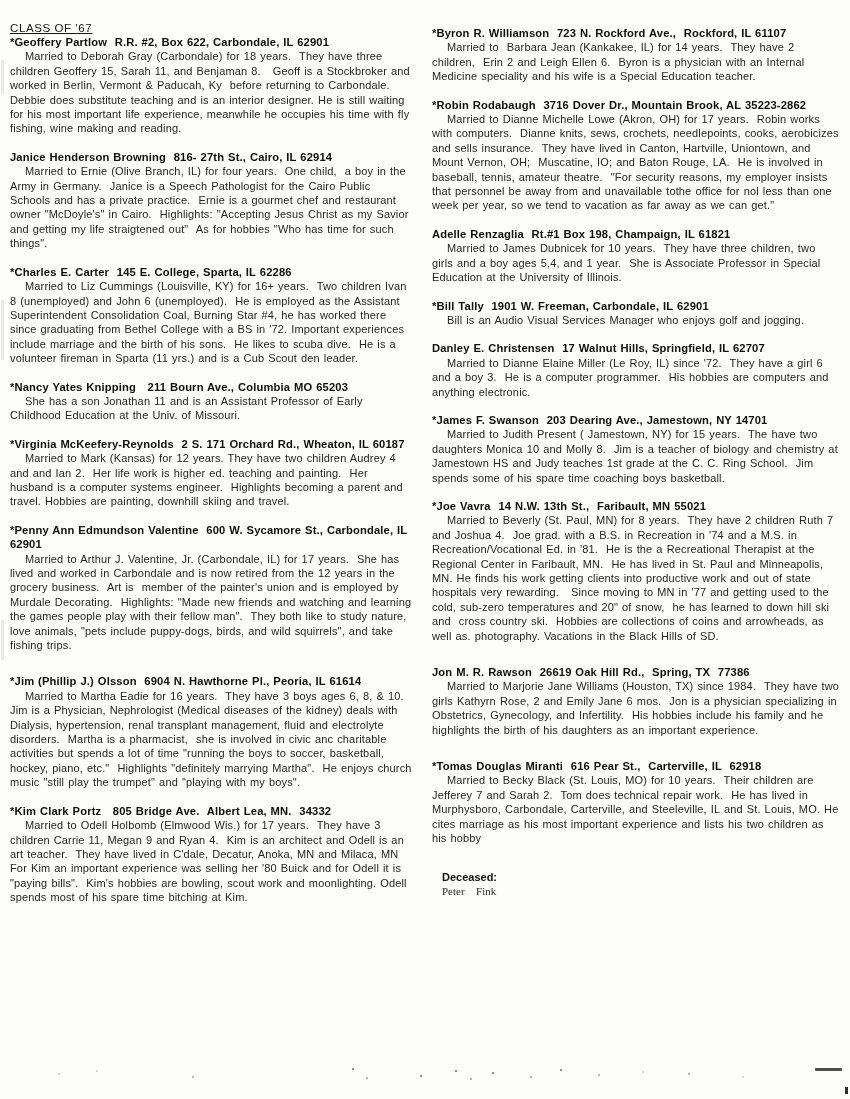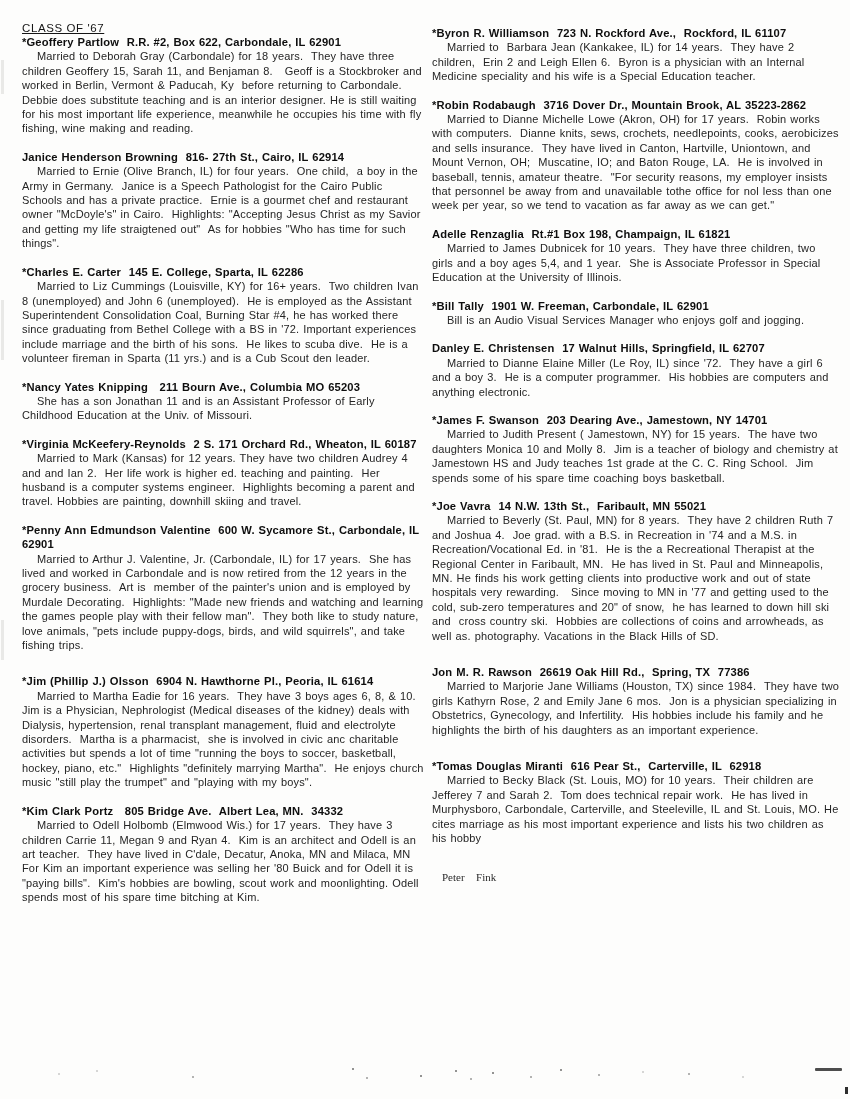--- a/index.html
+++ b/index.html
@@ -5,21 +5,21 @@
   html, body { margin:0; padding:0; }
   body {
     width:850px; height:1099px;
     position:relative;
     background:#fdfdfc;
     font-family:"Liberation Sans", sans-serif;
     color:#222;
     overflow:hidden;
   }
   .col { position:absolute; }
-  .col-left  { left:22px;  top:22px; width:404px; }
+  .col-left  { left:10px;  top:22px; width:404px; }
   .col-right { left:432px; top:26px; width:407px; }
   .heading {
     font-size:11.5px;
     letter-spacing:0.6px;
     text-decoration:underline;
     color:#151515;
     margin:0 0 1px 0;
     white-space:pre-wrap;
   }
   .entry { margin-bottom:14px; }
@@ -141,20 +141,21 @@
     <p class="name">Jon M. R. Rawson  26619 Oak Hill Rd.,  Spring, TX  77386</p>
     <p class="body">Married to Marjorie Jane Williams (Houston, TX) since 1984.  They have two girls Kathyrn Rose, 2 and Emily Jane 6 mos.  Jon is a physician specializing in Obstetrics, Gynecology, and Infertility.  His hobbies include his family and he highlights the birth of his daughters as an important experience.</p>
   </div>
 
   <div class="entry gap-lg">
     <p class="name">*Tomas Douglas Miranti  616 Pear St.,  Carterville, IL  62918</p>
     <p class="body">Married to Becky Black (St. Louis, MO) for 10 years.  Their children are Jefferey 7 and Sarah 2.  Tom does technical repair work.  He has lived in Murphysboro, Carbondale, Carterville, and Steeleville, IL and St. Louis, MO. He cites marriage as his most important experience and lists his two children as his hobby</p>
   </div>
 
   <div class="deceased">
+    <p class="label">Deceased:</p>
     <p class="dname">Peter  Fink</p>
   </div>
 </div>
 
 <div>
   <div class="artifact dash-right"></div>
   <div class="artifact corner-mark"></div>
   <div class="artifact edge-smudge" style="top:60px; height:34px;"></div>
   <div class="artifact edge-smudge" style="top:300px; height:60px;"></div>
   <div class="artifact edge-smudge" style="top:620px; height:40px;"></div>

